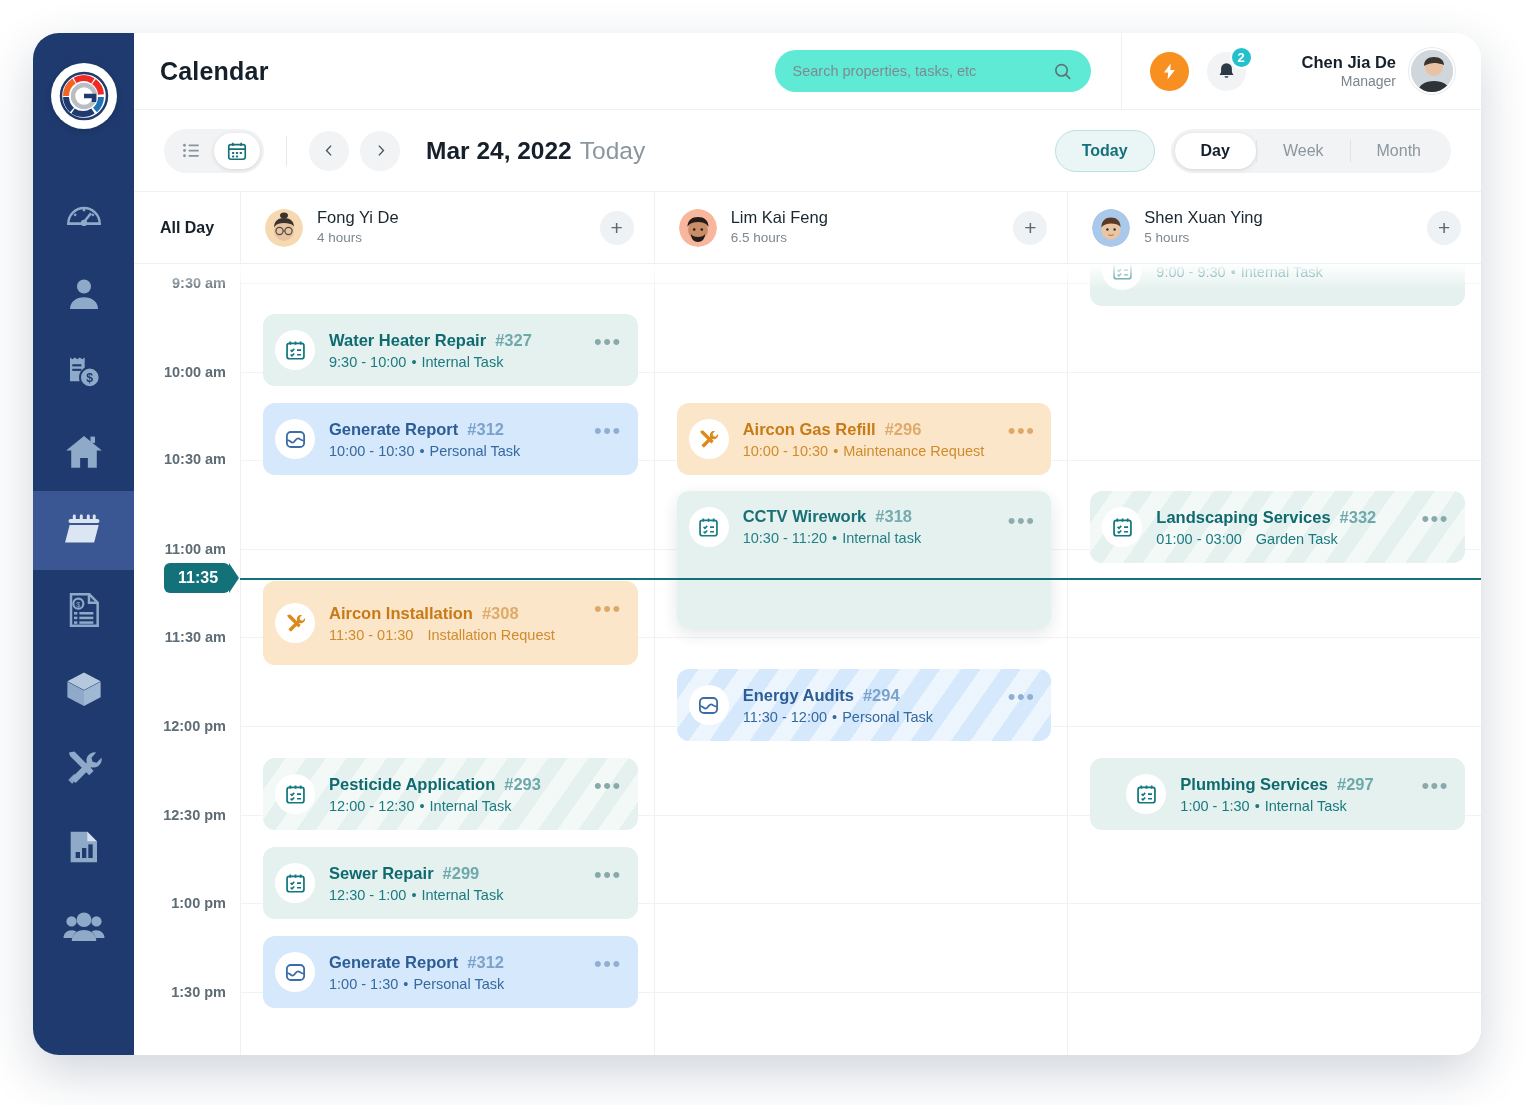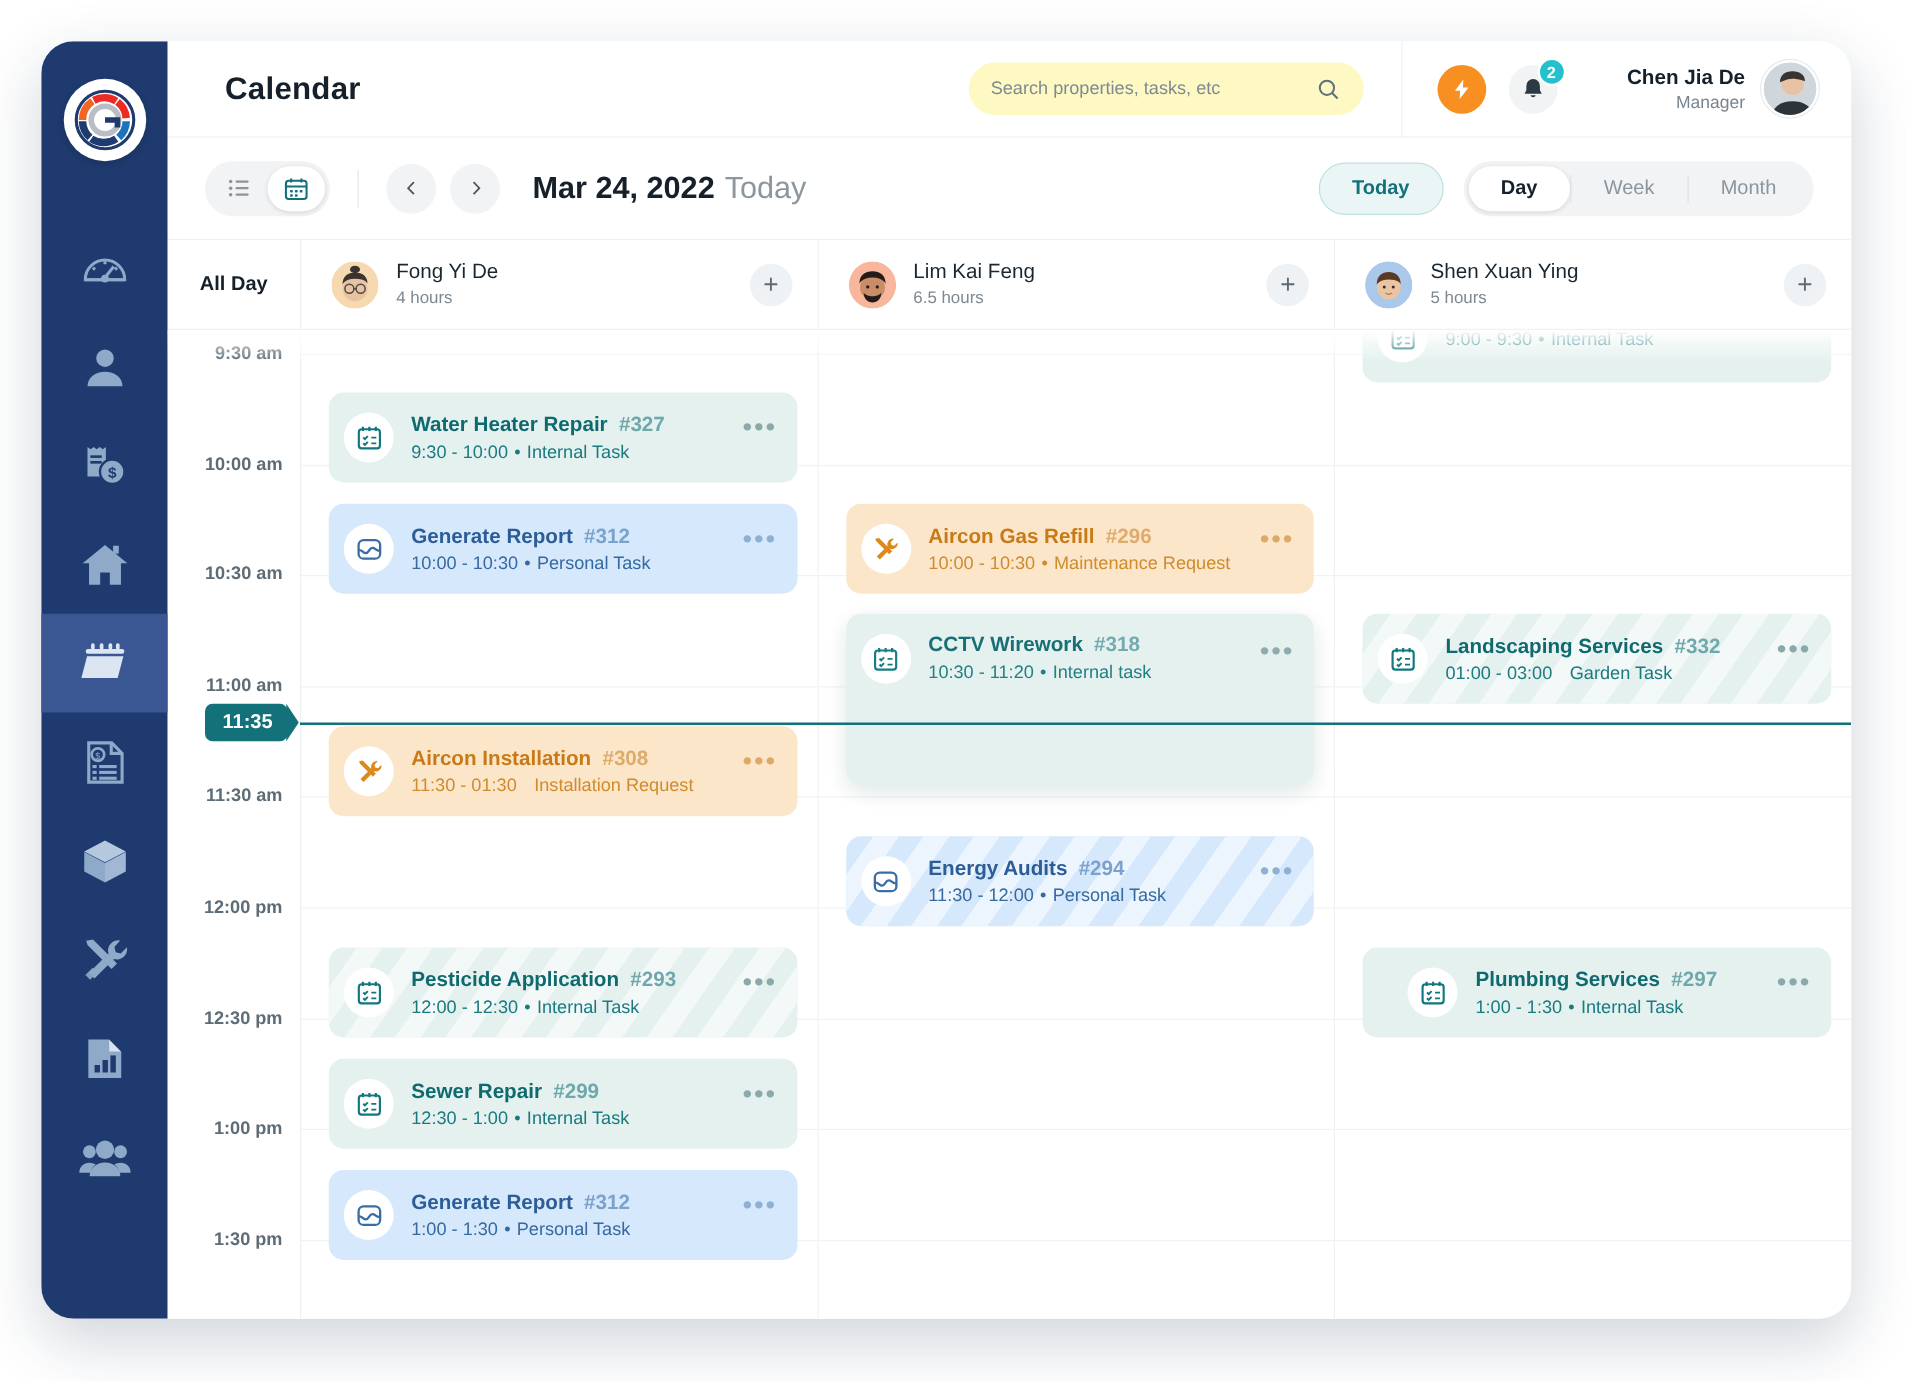--- a/index.html
+++ b/index.html
@@ -46,28 +46,28 @@
   .nav-item svg { display: block; }
 
   
   .main { flex: 1; display: flex; flex-direction: column; min-width: 0; background:#fff; }
 
   
   .topbar {
     height: 77px; flex: 0 0 77px;
     display: flex; align-items: center;
     border-bottom: 1px solid #eef1f4;
-    padding-left: 46px;
+    padding-left: 26px;
   }
   .page-title { font-size: 25px; font-weight: 700; color: #15202b; letter-spacing:.2px; }
 
   .search-box {
     margin-left: auto;
     width: 316px; height: 42px;
-    background: #fef9c3;
+    background: #5eead4;
     border-radius: 21px;
     display: flex; align-items: center;
     padding: 0 18px;
   }
   .search-box input {
     border: none; background: transparent; outline: none;
     font-family: "Liberation Sans", sans-serif;
     font-size: 14.5px; color: #6a7781; width: 100%;
   }
   .search-box input::placeholder { color: #7e8a93; }
@@ -645,21 +645,21 @@
               </div>
      <div class="ev-body">
        <div class="ev-title-row">
                   <div class="ev-title">Generate Report</div>
        <div class="ev-id">#312</div>
                 </div>
        <div class="ev-sub"><span>10:00 - 10:30</span><span style="margin:0 5px">•</span><span>Personal Task</span></div>
      </div>
      <div class="ev-menu">•••</div>
             </div>
-            <div class="ev orange" style="top: 317px; height: 72px;">
+            <div class="ev orange" style="top: 317px; height: 84px;">
               <div class="ev-icon">
                 <svg width="23" height="23" viewBox="0 0 24 24" fill="#dd8a1c">
       <path d="M3.4 3.2l3.1-.6 11 11-2.5 2.5-11-11z"></path>
       <path d="M18.9 3.1a4.6 4.6 0 0 0-5.3 5.9l-9 8.9 2.6 2.6 8.9-9a4.6 4.6 0 0 0 5.9-5.3l-2.8 2.8-2.3-.6-.6-2.3z"></path>
     </svg>
               </div>
      <div class="ev-body">
        <div class="ev-title-row">
                   <div class="ev-title">Aircon Installation</div>
        <div class="ev-id">#308</div>

